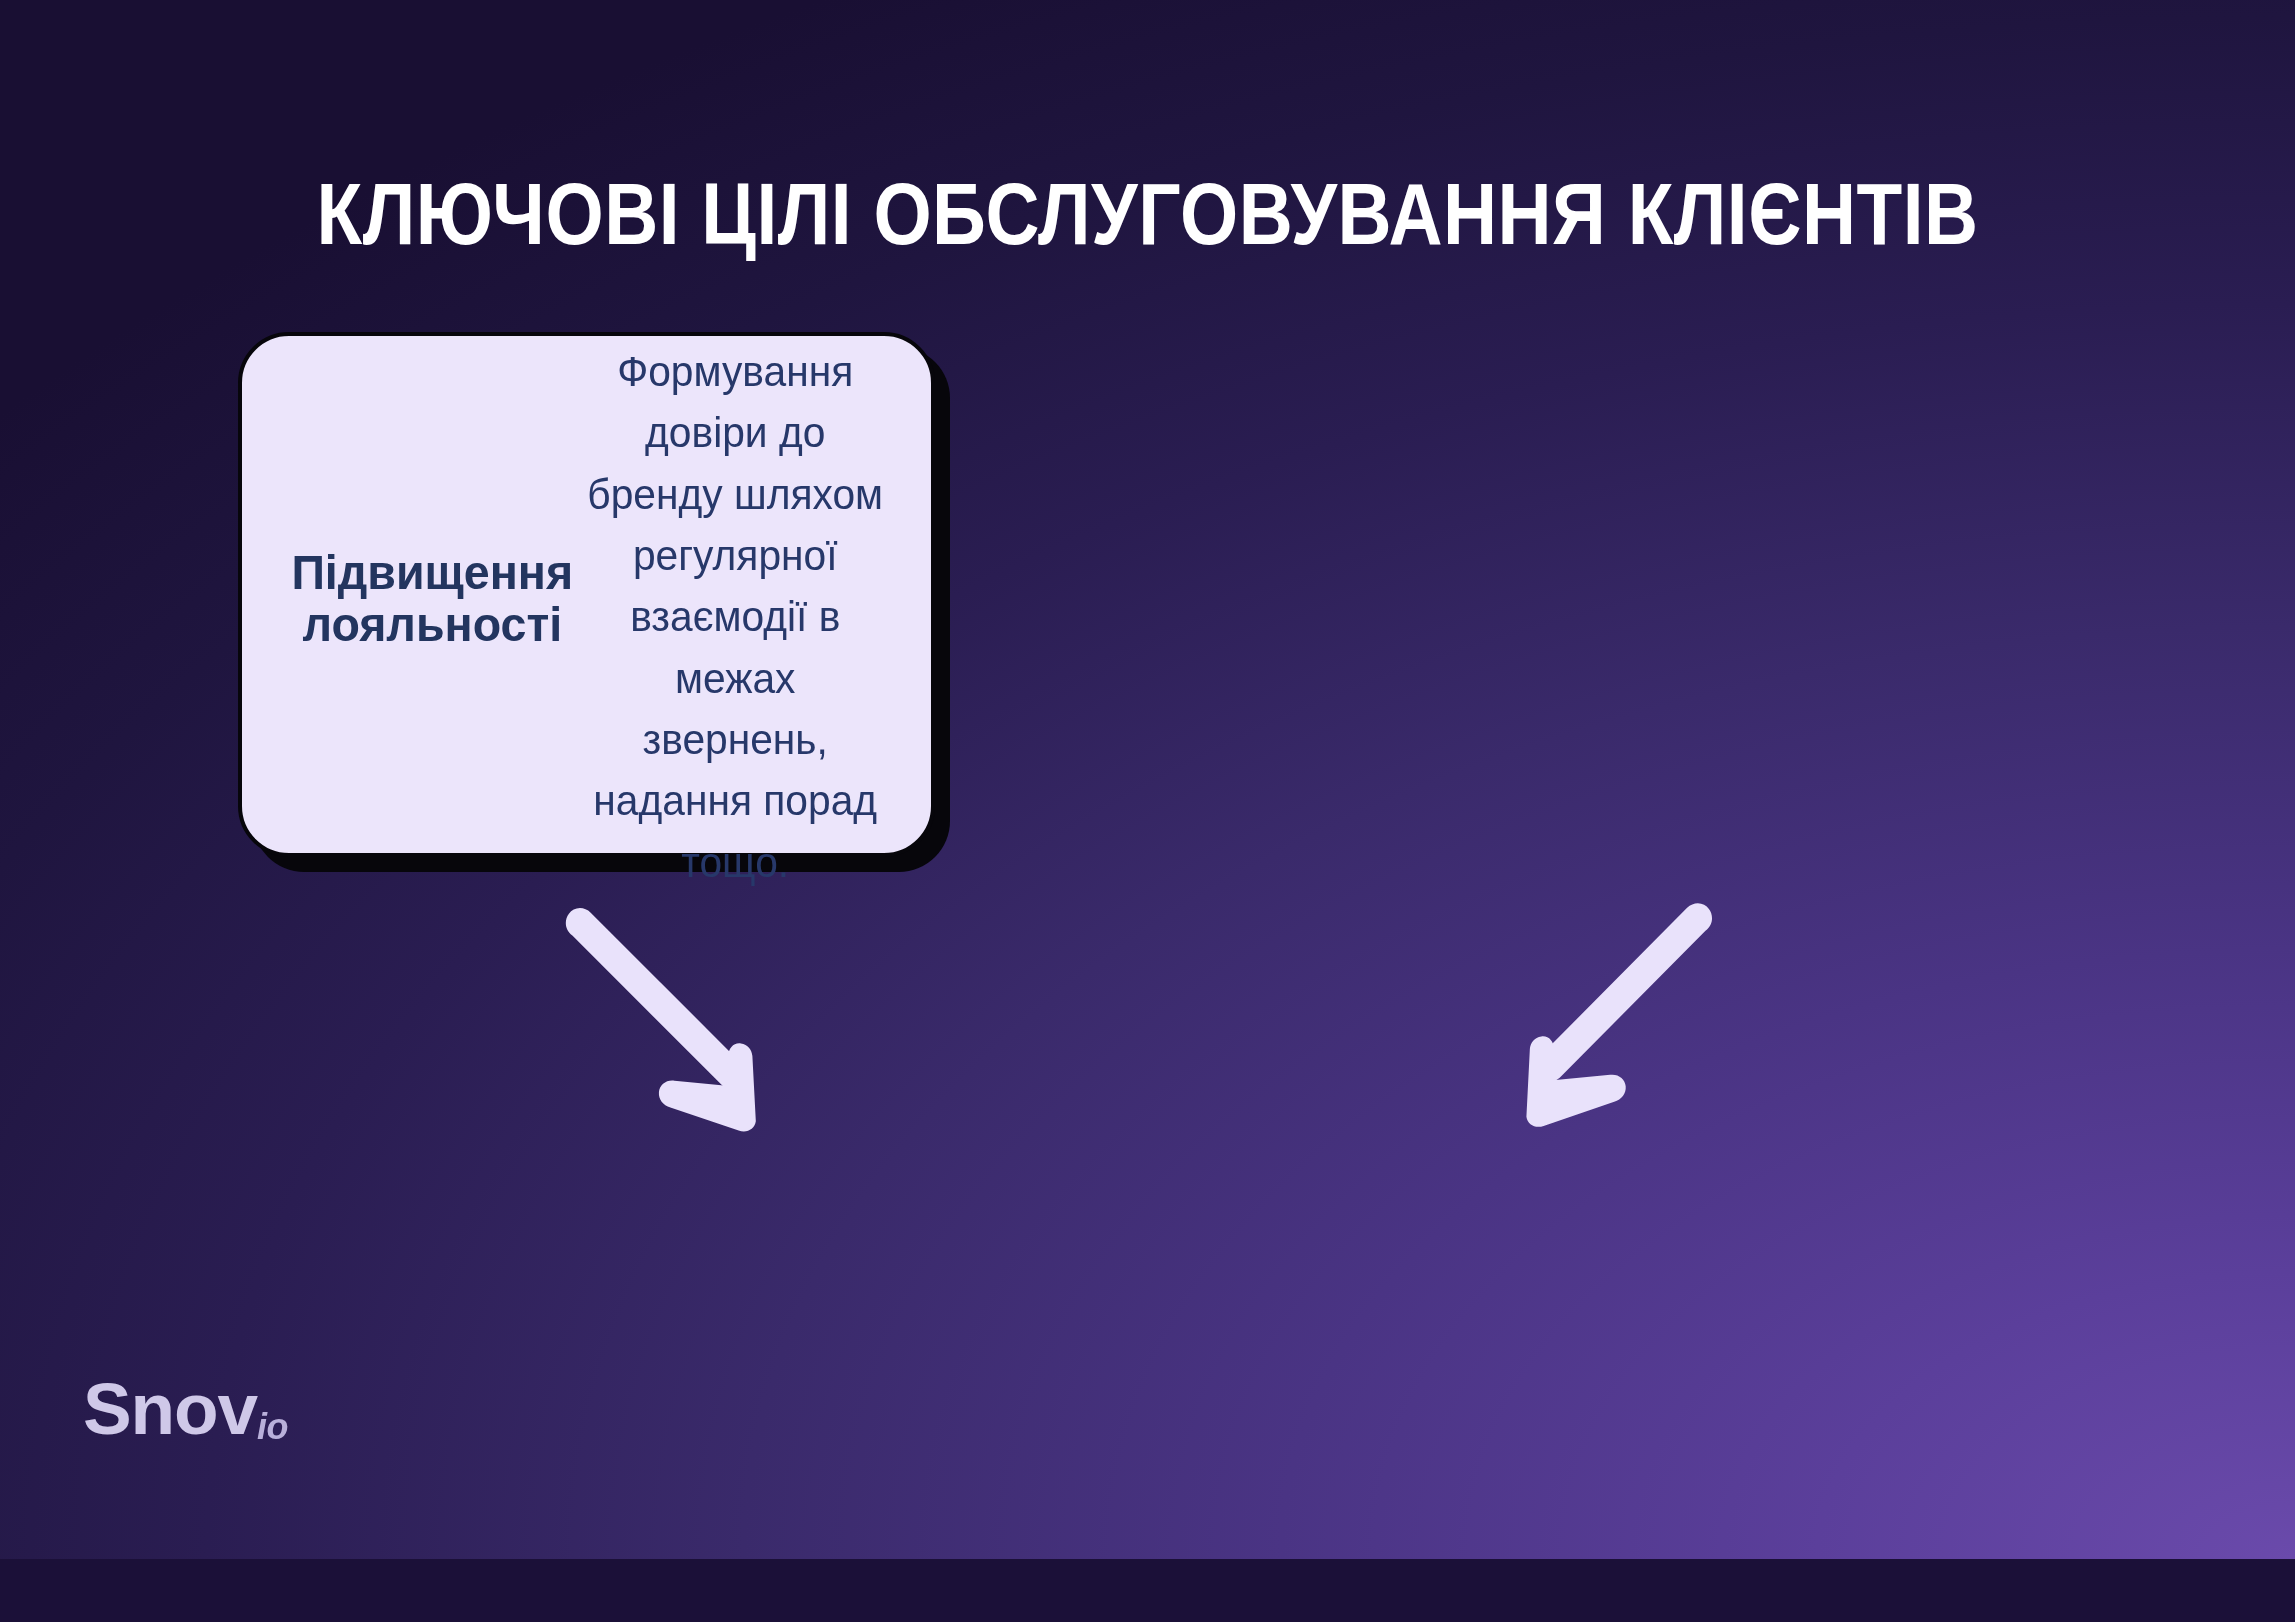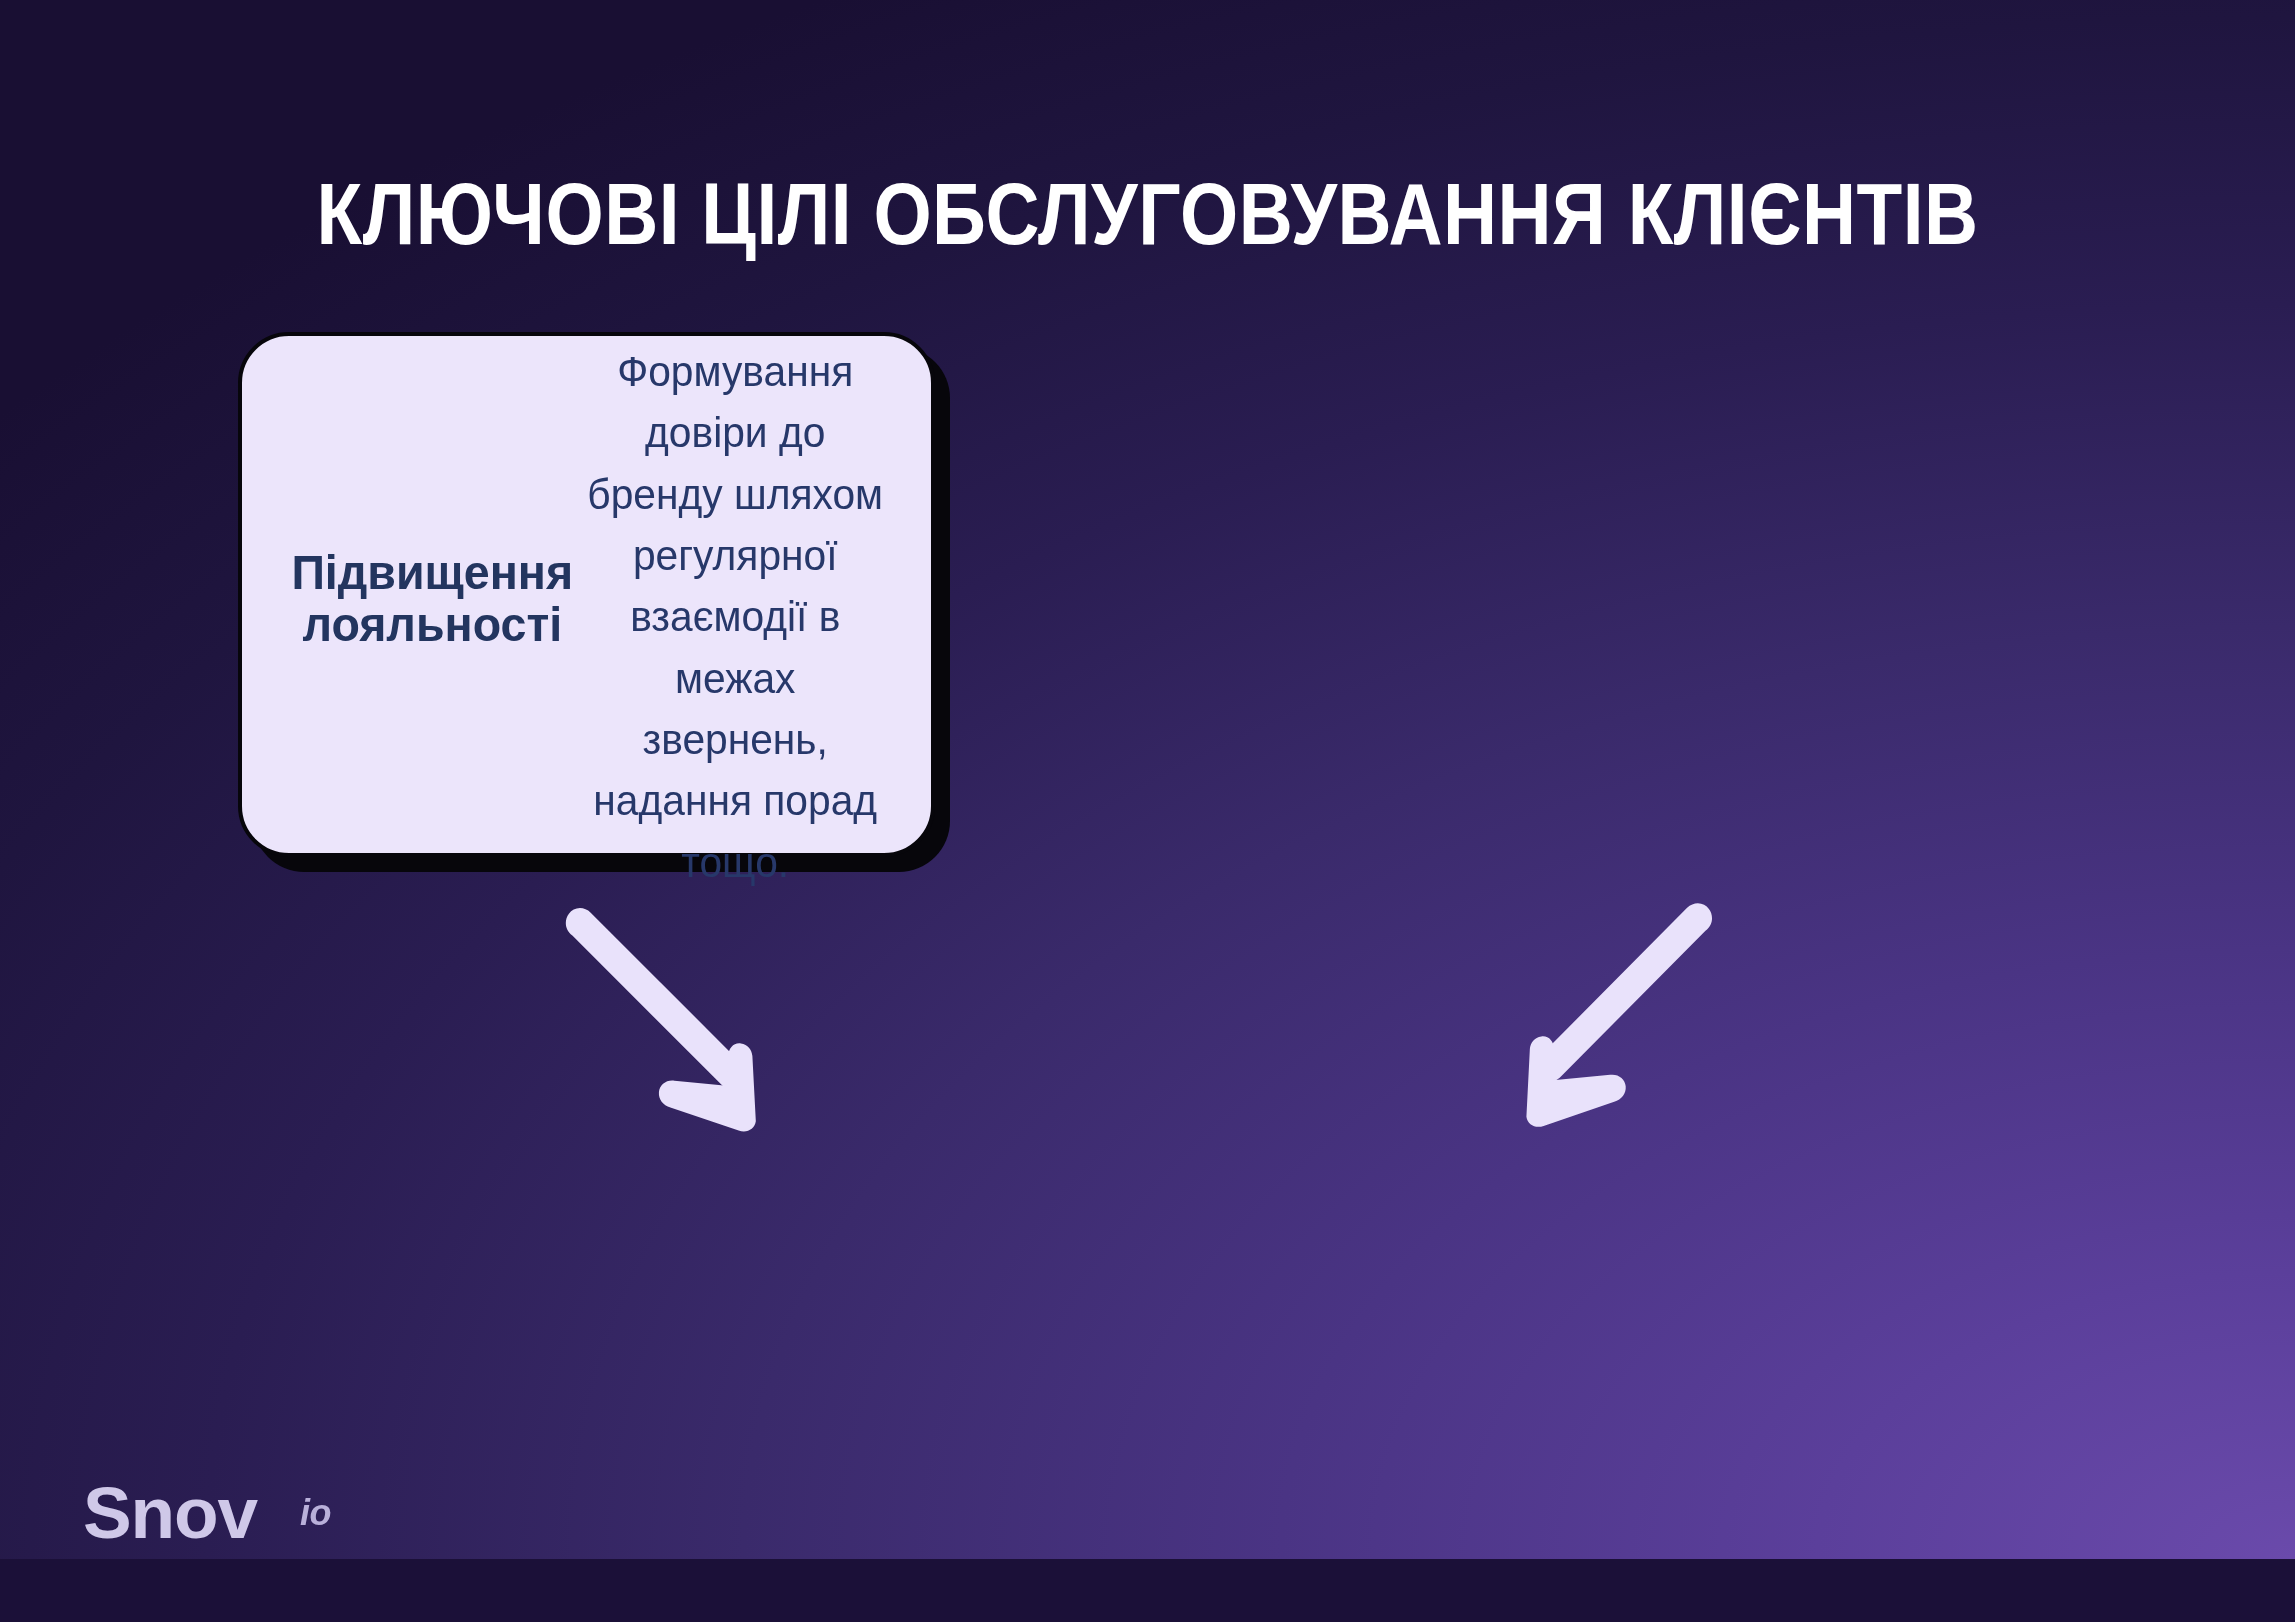--- a/index.html
+++ b/index.html
@@ -107,28 +107,27 @@
     position: absolute;
     pointer-events: none;
   }
   #arrow-left  { left: 539px;  top: 884px; width: 241px; height: 258px; }
   #arrow-right { left: 1486px; top: 878px; width: 253px; height: 264px; }
 
   
   #brand-logo {
     position: absolute;
     left: 83px;
-    top: 1476px;
+    top: 1372px;
     display: flex;
-    align-items: center;
+    align-items: flex-end;
     color: #cfc8e8;
     font-family: "Liberation Sans", "DejaVu Sans", sans-serif;
     line-height: 1;
     user-select: none;
-    gap: 43px;
   }
   #brand-logo .brand-main {
     font-size: 73px;
     font-weight: bold;
     letter-spacing: -1.1px;
   }
   #brand-logo .brand-tld {
     font-size: 36px;
     font-weight: bold;
     font-style: italic;

